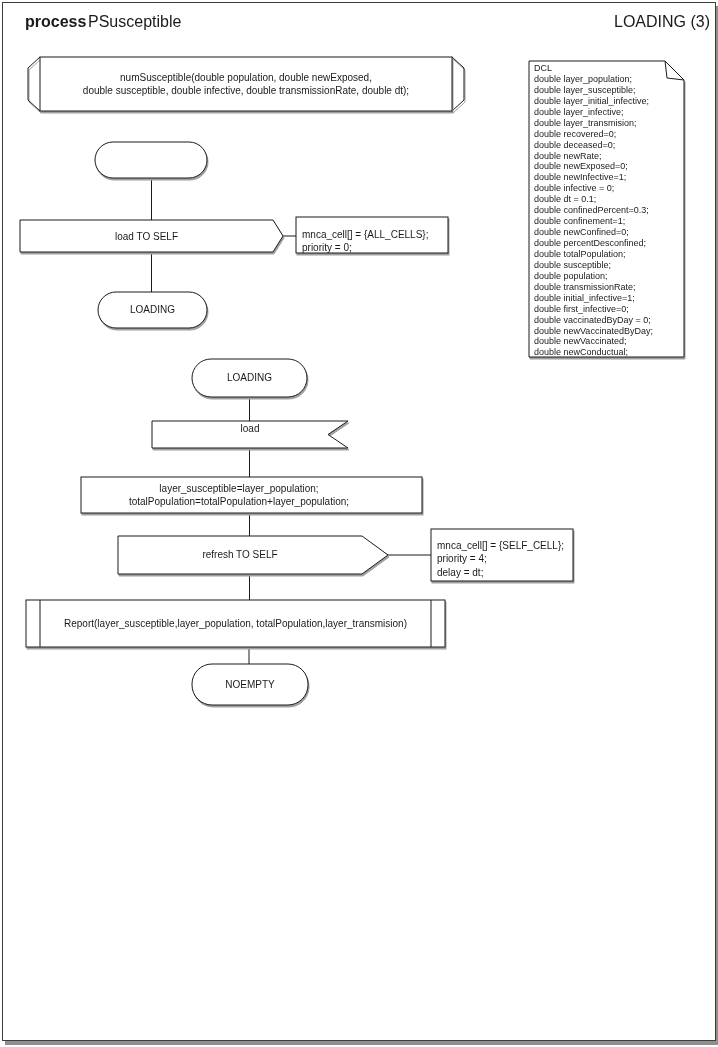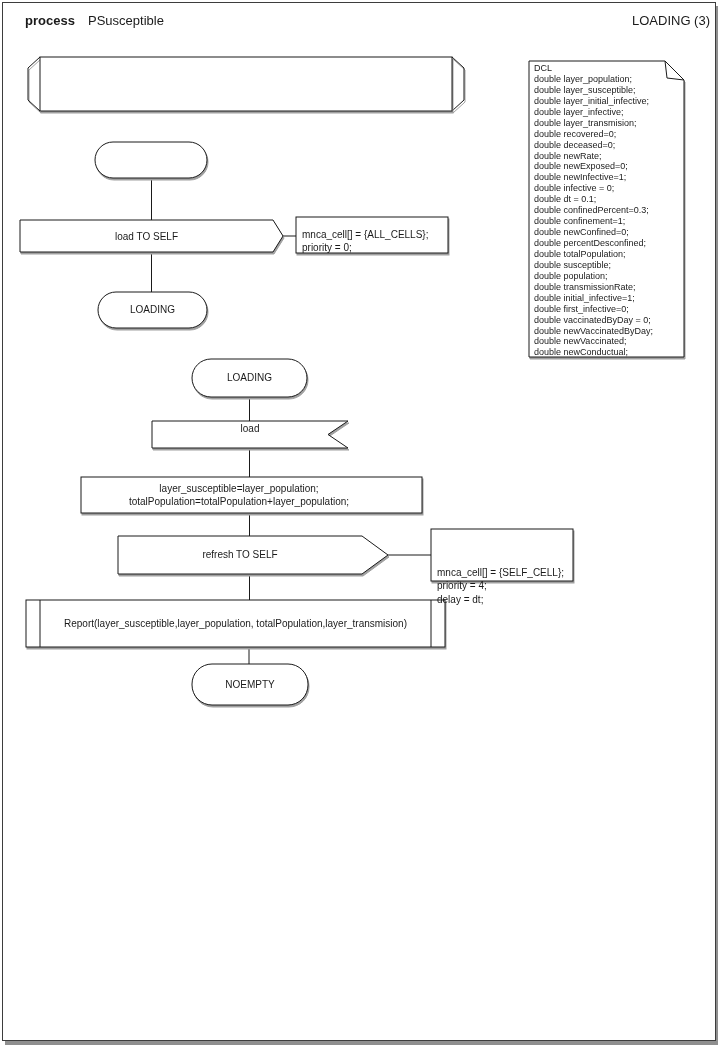--- a/index.html
+++ b/index.html
@@ -13,21 +13,21 @@
     border:1px solid #3d3d3d;box-shadow:3px 4px 0 #8f8f8f;background:#fff;
   }
   svg.diagram{position:absolute;left:0;top:0;}
   .sh{filter:drop-shadow(1.5px 2px 0 #a0a0a0);}
   .lbl{
     position:absolute;display:flex;flex-direction:column;
     align-items:center;justify-content:center;text-align:center;
     font-size:10px;line-height:13.5px;white-space:nowrap;
   }
   .lbl.left{align-items:flex-start;text-align:left;}
-  .hdr{position:absolute;top:13px;font-size:13px;white-space:nowrap;}
+  .hdr{position:absolute;top:13px;font-size:16px;white-space:nowrap;}
   .hdr.bold{font-weight:bold;}
   #dcl-text{
     position:absolute;left:534px;top:63px;width:148px;
     font-size:9px;line-height:10.93px;white-space:nowrap;
   }
 </style>
 </head>
 <body>
 
 <div id="canvas">
@@ -79,20 +79,22 @@
       <path class="sh" d="M529,61 L665,61 L684,80 L684,357 L529,357 Z"></path>
       <path d="M665,61 L667,78 L684,80" fill="none"></path>
     </g>
   </svg>
 
   <div class="hdr bold" style="left:25px;">process</div>
   <div class="hdr" style="left:88px;">PSusceptible</div>
   <div class="hdr" style="left:600px;width:110px;text-align:right;">LOADING (3)</div>
 
   <div class="lbl" style="left:40px;top:57px;width:412px;height:54px;">
+    <div>numSusceptible(double population, double newExposed,</div>
+    <div>double susceptible, double infective, double transmissionRate, double dt);</div>
   </div>
 
   <div class="lbl" style="left:95px;top:142px;width:112px;height:36px;"></div>
 
   <div class="lbl" style="left:20px;top:220px;width:253px;height:34px;">load TO SELF</div>
 
   <div class="lbl left" style="left:302px;top:223px;width:146px;height:36px;line-height:13px;">
     <div>mnca_cell[] = {ALL_CELLS};</div>
     <div>priority = 0;</div>
   </div>
@@ -103,21 +105,21 @@
 
   <div class="lbl" style="left:152px;top:421px;width:196px;height:16px;">load</div>
 
   <div class="lbl" style="left:81px;top:477px;width:316px;height:36px;">
     <div>layer_susceptible=layer_population;</div>
     <div>totalPopulation=totalPopulation+layer_population;</div>
   </div>
 
   <div class="lbl" style="left:118px;top:536px;width:244px;height:38px;">refresh TO SELF</div>
 
-  <div class="lbl left" style="left:437px;top:560px;width:136px;height:52px;line-height:13.1px;">
+  <div class="lbl left" style="left:437px;top:533px;width:136px;height:52px;line-height:13.1px;">
     <div>mnca_cell[] = {SELF_CELL};</div>
     <div>priority = 4;</div>
     <div>delay = dt;</div>
   </div>
 
   <div class="lbl" style="left:40px;top:600px;width:391px;height:47px;border-radius:12px;">Report(layer_susceptible,layer_population, totalPopulation,layer_transmision)</div>
 
   <div class="lbl" style="left:192px;top:664px;width:116px;height:41px;">NOEMPTY</div>
 
   <div id="dcl-text">

